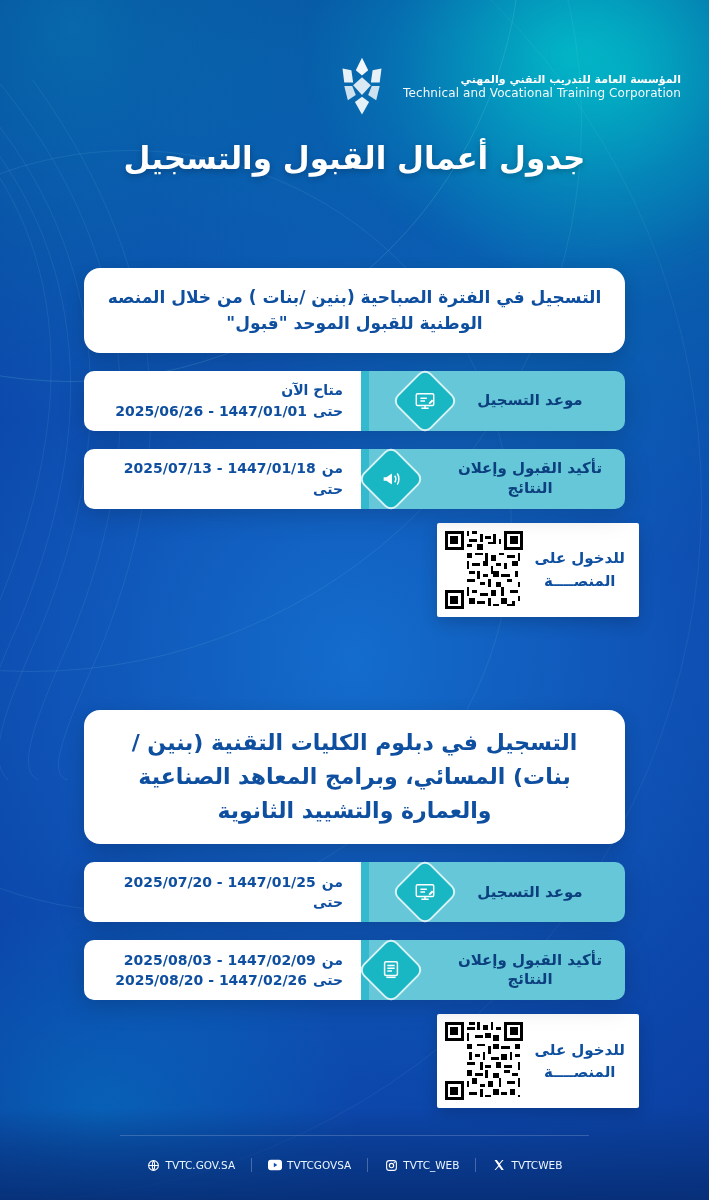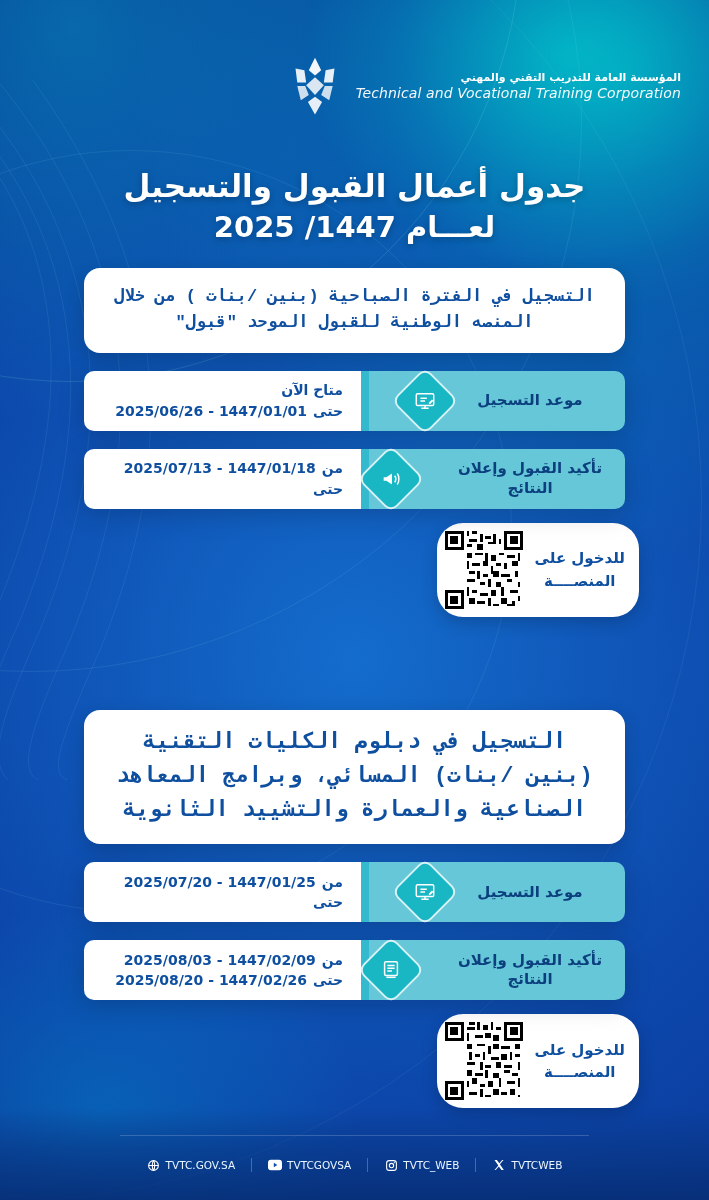--- a/index.html
+++ b/index.html
@@ -38,39 +38,38 @@
   }
   .bottom-band{
     position:absolute;left:0;right:0;bottom:0;height:92px;
     background:linear-gradient(180deg, rgba(8,60,140,0) 0%, rgba(8,52,128,0.55) 45%, rgba(7,45,115,0.85) 100%);
   }
 
   
   .header{position:absolute;top:56px;right:28px;display:flex;align-items:center;gap:14px;}
   .brand-txt{text-align:right;color:#fff;line-height:1.25;}
   .brand-ar{font-size:11px;font-weight:bold;letter-spacing:.2px;}
-  .brand-en{font-size:14px;letter-spacing:.1px;opacity:.95;font-style:italic;}
+  .brand-en{font-size:12px;letter-spacing:.1px;opacity:.95;}
   .logo{width:54px;height:62px;flex:0 0 auto;}
 
   
-  .title-wrap{position:absolute;top:140px;left:0;right:0;text-align:center;color:#fff;margin-top:28px;}
+  .title-wrap{position:absolute;top:140px;left:0;right:0;text-align:center;color:#fff;}
   .title-l1{font-size:31px;font-weight:bold;letter-spacing:-0.2px;text-shadow:0 2px 6px rgba(0,0,0,.25);}
   .title-l2{font-size:29px;font-weight:bold;margin-top:6px;text-shadow:0 2px 6px rgba(0,0,0,.25);}
 
   
   .section{position:absolute;left:0;right:0;}
   .sec1{top:268px;}
   .sec2{top:710px;}
 
   .head-card{
     margin:0 84px;background:#ffffff;border-radius:16px;
     padding:16px 20px;text-align:center;color:#0f4fa0;
     font-size:17px;font-weight:bold;line-height:1.55;
     box-shadow:0 6px 18px rgba(0,0,0,.18);
-    font-family:Liberation Mono, monospace;
   }
   .head-card.two{font-size:22px;}
 
   .row{
     margin:18px 84px 0 84px;display:flex;align-items:stretch;height:60px;
     filter:drop-shadow(0 5px 12px rgba(0,0,0,.18));
   }
   .row .label{
     position:relative;flex:0 0 250px;background:#66c7d8;color:#0c3f7e;
     display:flex;align-items:center;justify-content:center;gap:28px;
@@ -90,21 +89,21 @@
     padding:0 18px;color:#0f4fa0;font-size:14px;font-weight:bold;line-height:1.45;
     border-right:8px solid #35b9cf;
   }
   .value .ln{display:flex;gap:6px;align-items:baseline;white-space:nowrap;}
   .value .pre{color:#0f4fa0;font-weight:bold;}
   .value .now{color:#0f4fa0;}
 
   
   .qr-row{margin:14px 70px 0 84px;display:flex;align-items:center;justify-content:flex-start;}
   .qr-card{
-    background:#fff;border-radius:26px;padding:8px 14px 8px 8px;display:flex;align-items:center;gap:12px;
+    background:#fff;border-radius:2px;padding:8px 14px 8px 8px;display:flex;align-items:center;gap:12px;
     box-shadow:0 6px 16px rgba(0,0,0,.18);
   }
   .qr-text{color:#0f4fa0;font-size:15px;font-weight:bold;line-height:1.5;text-align:center;}
   .qr-img{width:78px;height:78px;}
 
   
   .footer{
     position:absolute;left:0;right:0;bottom:28px;display:flex;
     align-items:center;justify-content:center;gap:16px;color:#eaf6ff;font-size:10.5px;
   }
@@ -147,21 +146,20 @@
         <path d="M30 24 L40 33 L30 44 L20 33 Z" opacity=".85"></path>
         <path d="M50 34 L46 50 L37 44 L41 34 Z" opacity=".8"></path>
         <path d="M10 34 L19 34 L23 44 L14 50 Z" opacity=".8"></path>
         <path d="M30 46 L38 52 L30 66 L22 52 Z" opacity=".9"></path>
       </g>
     </svg>
   </div>
 
   <div class="title-wrap">
     <div class="title-l1">جدول أعمال القبول والتسجيل</div>
-    <div class="title-l2">لعـــام 1447/ 2025</div>
   </div>
 
   <div class="section sec1">
     <div class="head-card">التسجيل في الفترة الصباحية  (بنين /بنات ) من خلال المنصه الوطنية للقبول الموحد "قبول"</div>
 
     <div class="row">
       <div class="label">
         <span class="txt">موعد التسجيل</span>
         <span class="badge">
           <svg width="22" height="22" viewBox="0 0 24 24" fill="none" stroke="#ffffff" stroke-width="1.6">

